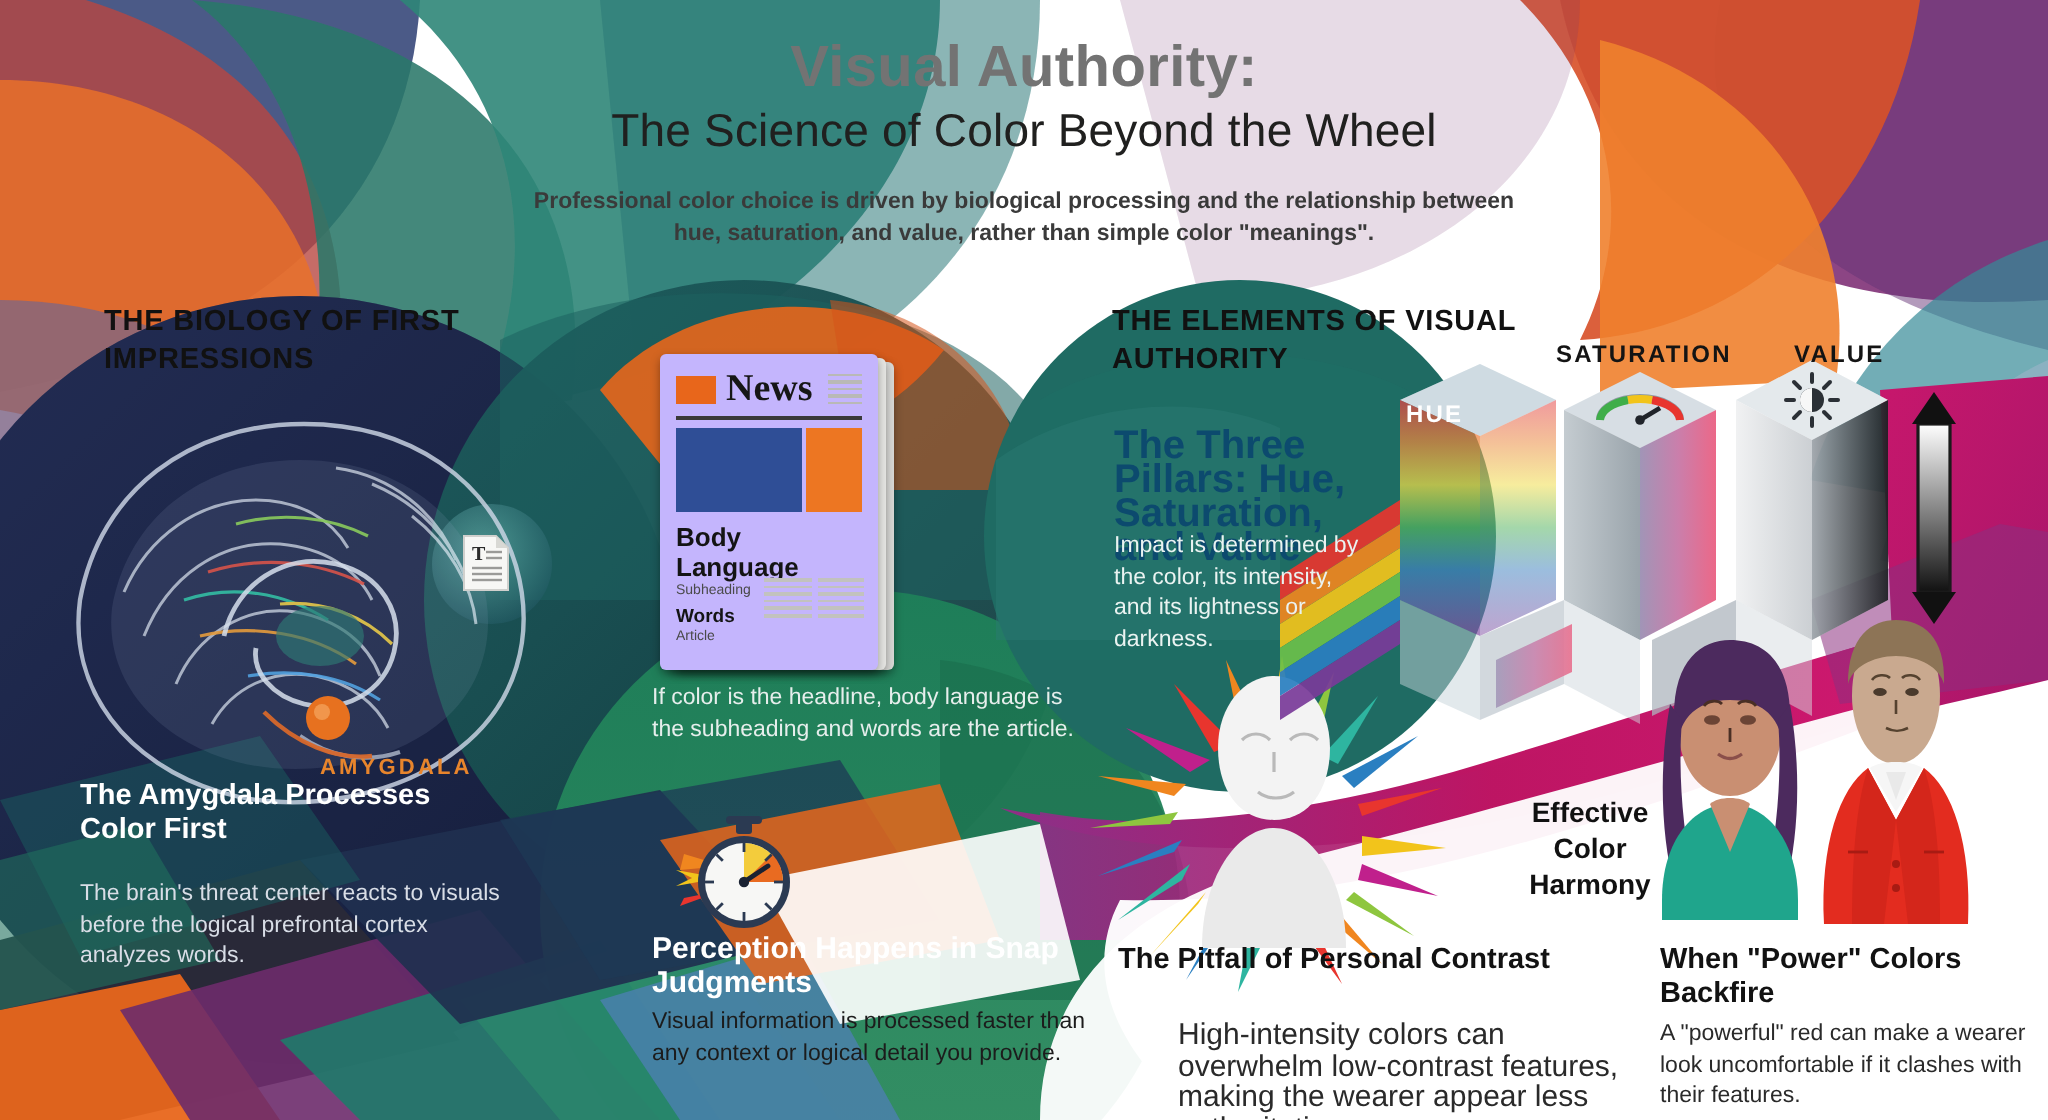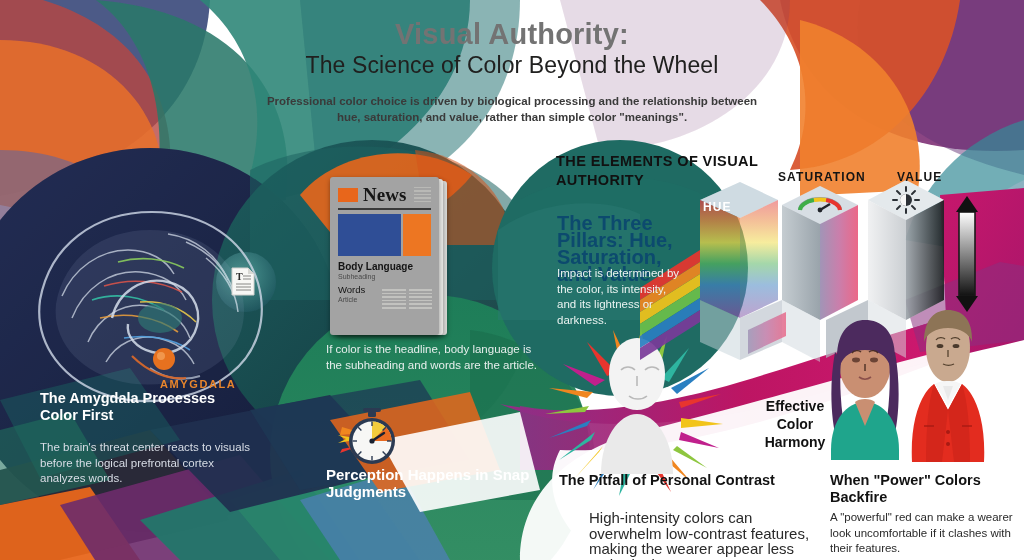--- a/index.html
+++ b/index.html
@@ -70,34 +70,34 @@
   #lab-val{left:897px;top:170px;color:#141414;}
 
   
   #news{
     position:absolute;left:330px;top:177px;width:117px;height:160px;
   }
   .np-sheet{position:absolute;background:#f4f4f2;border-radius:3px;
     box-shadow:0 2px 5px rgba(0,0,0,.35);}
   .np-back2{left:8px;top:4px;width:109px;height:154px;background:#d9d9d6;}
   .np-back1{left:4px;top:2px;width:109px;height:156px;background:#e6e6e3;}
-  .np-front{left:0;top:0;width:109px;height:158px;background:#a3a3a3;}
+  .np-front{left:0;top:0;width:109px;height:158px;background:#c4b5fd;}
   .np-pad{position:absolute;left:8px;top:8px;width:93px;}
   .np-masthead{display:flex;align-items:center;gap:5px;}
   .np-logo{width:20px;height:14px;background:#e8661b;}
   .np-news{font-family:"Liberation Serif",serif;font-size:19px;font-weight:bold;color:#161616;line-height:19px;}
   .np-lines{flex:1;display:flex;flex-direction:column;gap:2px;margin-left:3px;}
   .np-lines i{display:block;height:1.6px;background:#b9b9b6;}
   .np-rule{height:1.6px;background:#3a3a3a;margin-top:4px;}
   .np-imgrow{display:flex;gap:2px;margin-top:4px;height:42px;}
   .np-img-blue{flex:0 0 63px;background:#2f4e96;}
   .np-img-orange{flex:1;background:#ed7622;}
-  .np-h1{font-size:10px;font-weight:bold;color:#141414;margin-top:5px;}
+  .np-h1{font-size:13px;font-weight:bold;color:#141414;margin-top:5px;}
   .np-s1{font-size:7px;color:#4a4a4a;margin-top:1px;}
-  .np-h2{font-size:9.5px;font-weight:normal;color:#141414;margin-top:4px;}
+  .np-h2{font-size:9.5px;font-weight:bold;color:#141414;margin-top:4px;}
   .np-s2{font-size:7px;color:#4a4a4a;margin-top:1px;}
   .np-cols{position:absolute;left:52px;top:112px;width:50px;display:flex;gap:3px;}
   .np-cols div{flex:1;display:flex;flex-direction:column;gap:2px;}
   .np-cols i{display:block;height:1.6px;background:#c2c2bf;}
 </style>
 </head>
 <body>
 
 <div id="poster">
 
@@ -517,29 +517,31 @@
             <i></i>
           </div>
       </div>
     </div>
   </div>
 
   <div class="tx" id="title">Visual Authority:</div>
   <div class="tx" id="subtitle">The Science of Color Beyond the Wheel</div>
   <div class="tx" id="lede">Professional color choice is driven by biological processing and the relationship between hue, saturation, and value, rather than simple color "meanings".</div>
 
+  <div class="tx sect-head" id="head-biology">THE BIOLOGY OF FIRST IMPRESSIONS</div>
   <div class="tx sect-head" id="head-elements">THE ELEMENTS OF VISUAL AUTHORITY</div>
 
   <div class="tx" id="amyg-label">AMYGDALA</div>
   <div class="tx card-h" id="amyg-h">The Amygdala Processes Color First</div>
   <div class="tx card-b" id="amyg-b">The brain's threat center reacts to visuals before the logical prefrontal cortex analyzes words.</div>
 
   <div class="tx card-b" id="news-b">If color is the headline, body language is the subheading and words are the article.</div>
 
   <div class="tx card-h" id="perc-h">Perception Happens in Snap Judgments</div>
+  <div class="tx card-b" id="perc-b">Visual information is processed faster than any context or logical detail you provide.</div>
 
   <div class="tx card-h" id="pill-h">The Three Pillars: Hue, Saturation, and Value</div>
   <div class="tx card-b" id="pill-b">Impact is determined by the color, its intensity, and its lightness or darkness.</div>
 
   <div class="pill-lab" id="lab-hue">HUE</div>
   <div class="pill-lab" id="lab-sat">SATURATION</div>
   <div class="pill-lab" id="lab-val">VALUE</div>
 
   <div class="tx card-h" id="pit-h">The Pitfall of Personal Contrast</div>
   <div class="tx card-b" id="pit-b">High-intensity colors can overwhelm low-contrast features, making the wearer appear less authoritative.</div>

